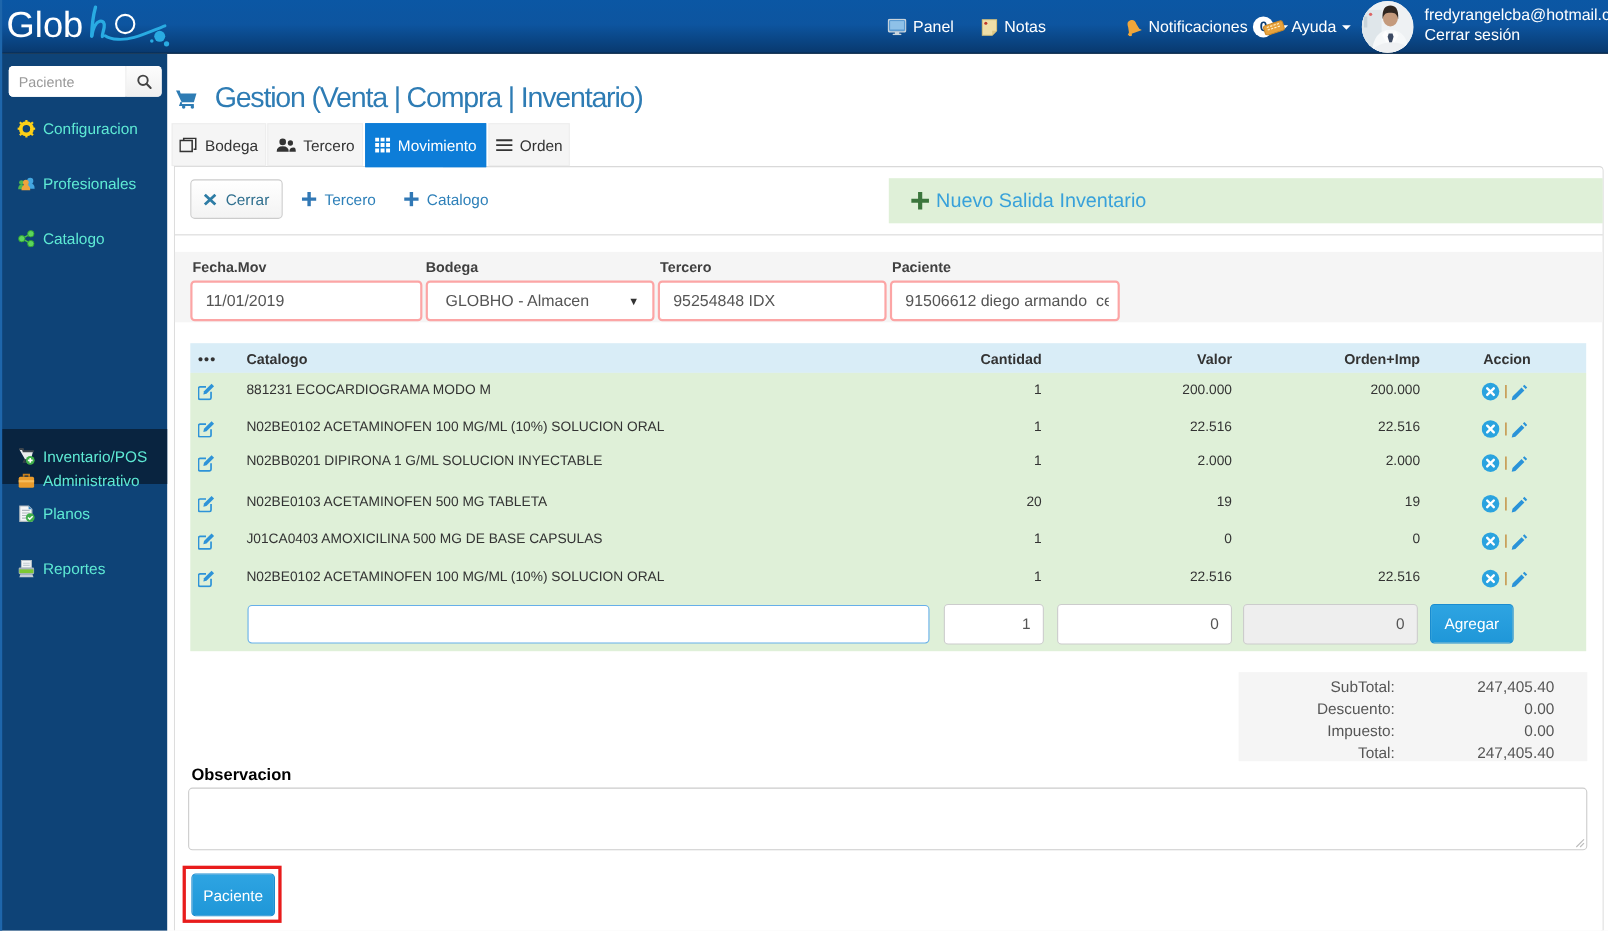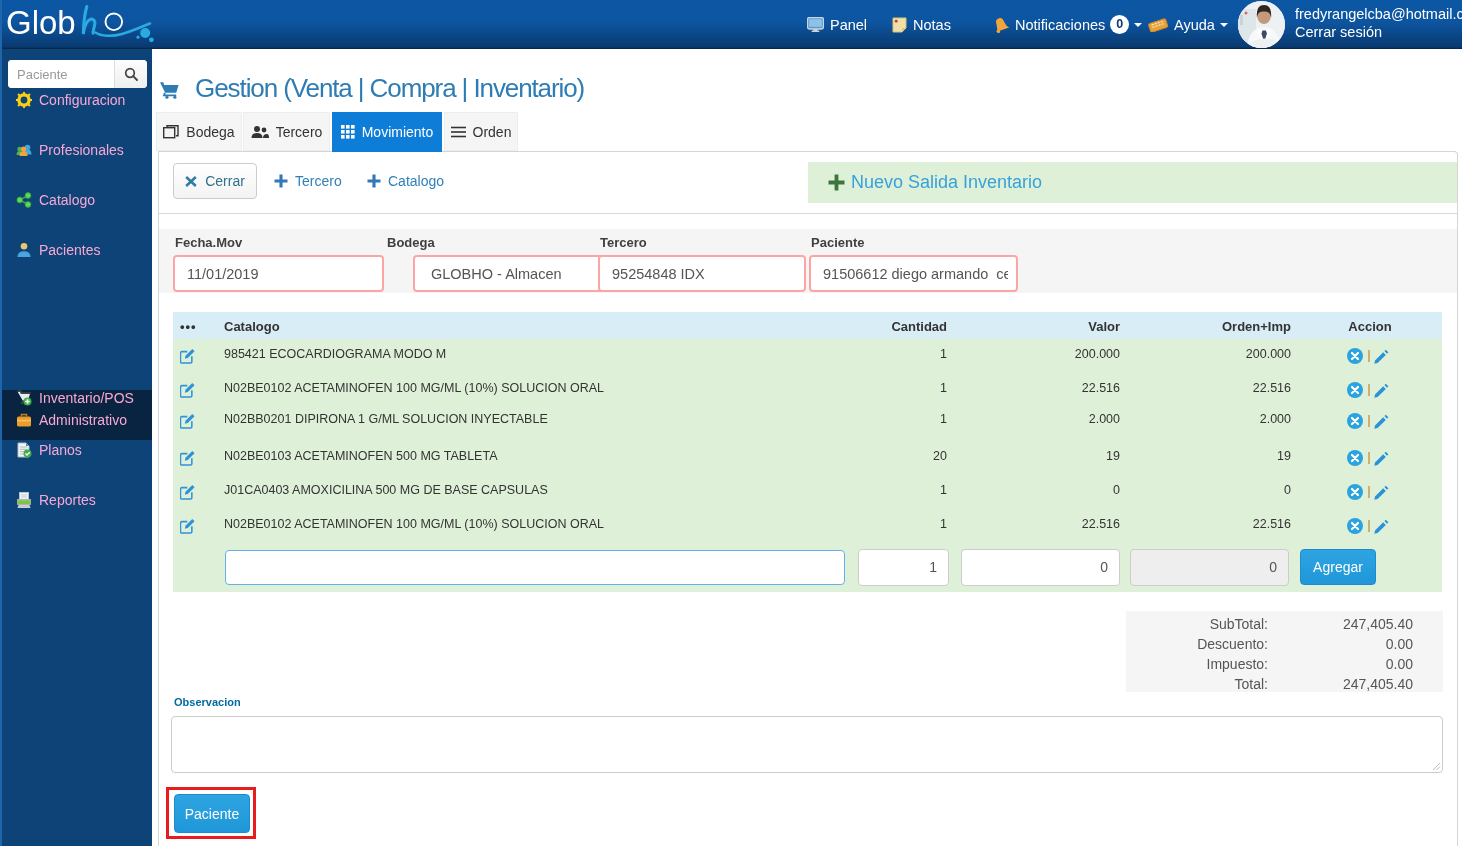--- a/index.html
+++ b/index.html
@@ -15,21 +15,21 @@
 #badge0 { display:inline-block; background:#fff; color:#0a3c72; border-radius:50%; width:19px; height:19px; line-height:19px; text-align:center; font-size:12.5px; font-weight:bold; margin-left:5px; }
 #avatar { position:absolute; left:1238px; top:1px; width:47px; height:47px; border-radius:50%; overflow:hidden; background:#e8ecef; }
 #usertext { position:absolute; left:1295px; top:6px; color:#fff; font-size:14.5px; line-height:17.5px; white-space:nowrap; }
 
 
 #sidebar { position:absolute; left:0; top:49px; width:152px; height:797px; background:#0e4377; }
 #searchbox { position:absolute; left:8px; top:11px; width:139px; height:28px; background:#fff; border-radius:4px; }
 #searchbox input { position:absolute; left:0; top:0; width:106px; height:28px; border:none; outline:none; border-radius:4px 0 0 4px; padding-left:9px; font-size:13px; color:#555; font-family:"Liberation Sans",sans-serif; }
 #searchbox input::placeholder { color:#999; }
 #searchbtn { position:absolute; right:0; top:0; width:33px; height:28px; border-left:1px solid #ddd; border-radius:0 4px 4px 0; background:linear-gradient(#fdfdfd,#efefef); display:flex; align-items:center; justify-content:center; }
-.menu-item { position:absolute; left:0; width:152px; height:50px; display:flex; align-items:flex-start; color:#f9a8d4; font-size:14px; }
+.menu-item { position:absolute; left:0; width:152px; height:50px; display:flex; align-items:center; color:#5eead4; font-size:14px; }
 .menu-item .mi-icon { width:16px; height:16px; margin-left:16px; margin-right:7px; flex:none; }
 .menu-item.active { background:#092440;margin-top:48px; }
 
 
 #main { position:absolute; left:152px; top:49px; width:1310px; height:797px; background:#fff; }
 #title { position:absolute; left:160px; top:73px; color:#2e7cb4; font-size:26px; letter-spacing:-1.1px; }
 
 .tab { position:absolute; top:112px; height:39px; z-index:2; background:#f5f5f5; border:1px solid #ededed; color:#333; font-size:14px; display:flex; align-items:center; justify-content:center; }
 .tab svg { margin-right:7px; }
 .tab.active { background:#0d7dd8; color:#fff; border-color:#0d7dd8; height:40px; z-index:3; }
@@ -58,21 +58,21 @@
 
 .addinput { position:absolute; background:#fff; border:1px solid #ccc; border-radius:4px; height:36px; font-size:14px; color:#555; }
 #agregar { position:absolute; left:1300px; top:549px; width:76px; height:36px; background:linear-gradient(#2ea4e2,#1f97d8); border:1px solid #1a8cd0; border-radius:4px; color:#fff; font-size:14px; display:flex; align-items:center; justify-content:center; }
 
 
 #summary { position:absolute; left:1126px; top:611px; width:317px; height:81px; background:#f5f5f5; font-size:14px; color:#555; }
 .srow { position:absolute; width:100%; }
 .slabel { position:absolute; right:175px; text-align:right; }
 .sval { position:absolute; right:30px; text-align:right; }
 
-#obslabel { position:absolute; left:174px; top:696px; font-size:11px; font-weight:bold; color:#0369a1; }
+#obslabel { position:absolute; left:174px; top:696px; font-size:15px; font-weight:bold; color:#000000; }
 #obsarea { position:absolute; left:171px; top:716px; width:1272px; height:57px; border:1px solid #ccc; border-radius:4px; background:#fff; }
 #guardarwrap { position:absolute; left:166px; top:787px; width:90px; height:52px; border:3px solid #e81c1c; }
 #guardar { position:absolute; left:5px; top:4px; width:76px; height:39px; background:linear-gradient(#2ea4e2,#1f97d8); border:1px solid #1a8cd0; border-radius:4px; color:#fff; font-size:14px; display:flex; align-items:center; justify-content:center; }
 </style>
 </head>
 <body>
 <div id="main"></div>
 <div style="position:absolute;left:0;top:0;width:2px;height:846px;background:#1e66ab;z-index:50;"></div>
 
 <div id="navbar">
@@ -94,21 +94,21 @@
         <rect x="4.5" y="13.6" width="8" height="1.4" rx="0.7" fill="#c9d4dc"></rect>
       </svg>
     Panel</div>
   <div class="nav-item" style="left:892px;">
     <svg width="15" height="16" viewBox="0 0 15 16">
         <path d="M1 1 h13 v10 l-4 4 H1 z" fill="#efdfa8" stroke="#d8c27c"></path>
         <path d="M10 15 v-4 h4 z" fill="#dcc685"></path>
         <circle cx="4.2" cy="4.2" r="1.4" fill="#c0392b"></circle>
       </svg>
     Notas</div>
-  <div class="nav-item" style="left:993px;justify-content:flex-end;">
+  <div class="nav-item" style="left:1022px;justify-content:flex-end;">
     <svg width="16" height="16" viewBox="0 0 16 16">
         <path d="M8 1 C5 1 4 3 4 6 L3 11 L1 13 h14 l-2 -2 L12 6 C12 3 11 1 8 1 z" fill="#f0a63a" transform="rotate(-20 8 8)"></path>
         <circle cx="5.5" cy="14.5" r="1.6" fill="#f0a63a"></circle>
       </svg>
     Notificaciones<span id="badge0">0</span><span class="caret"></span></div>
   <div class="nav-item" style="left:1148px;">
     <svg width="20" height="15" viewBox="0 0 20 15">
         <g transform="rotate(-18 10 8)">
           <rect x="1" y="4" width="18" height="9" rx="2" fill="#e8a33d" stroke="#c9882a"></rect>
           <line x1="4" y1="6" x2="16" y2="6" stroke="#fff3d0" stroke-width="1" stroke-dasharray="2 1.2"></line>
@@ -164,24 +164,20 @@
       </svg>Profesionales</div>
   <div class="menu-item" style="top:143px;"><svg class="mi-icon" viewBox="0 0 16 16">
         <g stroke="#4cc24d" stroke-width="1.3">
           <line x1="4" y1="8" x2="12" y2="3.5"></line>
           <line x1="4" y1="8" x2="12" y2="12.5"></line>
         </g>
         <circle cx="3.8" cy="8" r="2.9" fill="#5cd65c" stroke="#2e9e30" stroke-width="0.8"></circle>
         <circle cx="12" cy="3.5" r="2.9" fill="#5cd65c" stroke="#2e9e30" stroke-width="0.8"></circle>
         <circle cx="12" cy="12.5" r="2.9" fill="#5cd65c" stroke="#2e9e30" stroke-width="0.8"></circle>
       </svg>Catalogo</div>
-  <div class="menu-item" style="top:193px;"><svg class="mi-icon" viewBox="0 0 16 16">
-        <circle cx="8" cy="4.3" r="3.3" fill="#e9c76d"></circle>
-        <path d="M1.5 15 q0 -5.7 6.5 -5.7 q6.5 0 6.5 5.7 z" fill="#4aa3df"></path>
-      </svg>Pacientes</div>
   <div class="menu-item active" style="top:293px;"><svg class="mi-icon" viewBox="0 0 16 16">
         <path d="M1.5 1.5 h3 l0.6 1.8 h9 l-2 7.2 h-5.4 z" fill="#e9ecee"></path>
         <path d="M1.5 1.2 h3.2 l0.7 2 h9.4" fill="none" stroke="#3c444c" stroke-width="1.8"></path>
         <path d="M6.6 10.5 l-1.2 2.6 h7" fill="none" stroke="#3c444c" stroke-width="1.2"></path>
         <circle cx="11.5" cy="11.5" r="4" fill="#3fae49"></circle>
         <path d="M11.5 9.3 v4.4 M9.3 11.5 h4.4" stroke="#fff" stroke-width="1.5"></path>
       </svg>Inventario/POS</div>
   <div class="menu-item" style="top:363px;"><svg class="mi-icon" viewBox="0 0 16 16">
         <rect x="1" y="4.5" width="14" height="10" rx="1.5" fill="#ea9c2d"></rect>
         <path d="M5.5 4.5 v-2 h5 v2" fill="none" stroke="#c77f1d" stroke-width="1.6"></path>
@@ -267,41 +263,41 @@
       <path d="M7 0.5 V13.5 M0.5 7 H13.5" stroke="#3178b5" stroke-width="3.1"></path>
     </svg>Catalogo</div>
 <div id="hr1"></div>
 
 <div id="formband"></div>
 <div class="flabel" style="left:175px;">Fecha.Mov</div>
 <div class="flabel" style="left:387px;">Bodega</div>
 <div class="flabel" style="left:600px;">Tercero</div>
 <div class="flabel" style="left:811px;">Paciente</div>
 <div class="finput" style="left:173px; width:211px;">11/01/2019</div>
-<div class="finput" style="left:387px; width:208px; padding-left:16px;margin-left:26px;">GLOBHO - Almacen<span style="position:absolute; right:12px; top:12px; color:#333; font-size:10px;">▼</span></div>
+<div class="finput" style="left:387px; width:208px; padding-left:16px;">GLOBHO - Almacen<span style="position:absolute; right:12px; top:12px; color:#333; font-size:10px;">▼</span></div>
 <div class="finput" style="left:598px; width:208px;">95254848 IDX</div>
 <div class="finput" style="left:809px; width:209px;">
     <span style="overflow:hidden;white-space:nowrap;width:185px;display:inline-block;">91506612 diego armando&nbsp; ces</span>
   </div>
 
 <div id="thead">
   <div class="th" style="left:7px; letter-spacing:1px;">•••</div>
   <div class="th" style="left:51px;">Catalogo</div>
   <div class="th" style="left:674px; width:100px; text-align:right;">Cantidad</div>
   <div class="th" style="left:847px; width:100px; text-align:right;">Valor</div>
   <div class="th" style="left:1018px; width:100px; text-align:right;">Orden+Imp</div>
   <div class="th" style="left:1175px; width:44px; text-align:center;">Accion</div>
 </div>
 <div id="tbody">
     <div class="trow" style="top:0px;">
     <span class="editicon"><svg width="15.5" height="15.5" viewBox="0 0 17 17">
           <path d="M13 9 v6 a1.5 1.5 0 0 1 -1.5 1.5 h-9.5 a1.5 1.5 0 0 1 -1.5 -1.5 v-9.5 a1.5 1.5 0 0 1 1.5 -1.5 h6" fill="none" stroke="#2e93d8" stroke-width="1.7"></path>
           <path d="M6 8.5 l7.5 -7.5 l2.5 2.5 l-7.5 7.5 l-3.2 0.7 z" fill="#2e93d8"></path>
         </svg></span>
-    <span class="td-text">985421 ECOCARDIOGRAMA MODO M</span>
+    <span class="td-text">881231 ECOCARDIOGRAMA MODO M</span>
     <span class="td-num" style="left:674px;width:100px;">1</span>
     <span class="td-num" style="left:847px;width:100px;">200.000</span>
     <span class="td-num" style="left:1018px;width:100px;">200.000</span>
     <span class="actions"><svg width="44" height="18" viewBox="0 0 44 18">
           <rect x="0" y="1" width="16" height="16" rx="8" fill="#2aa3df"></rect>
           <path d="M5 6 l6 6 M11 6 l-6 6" stroke="#fff" stroke-width="2.2" stroke-linecap="round"></path>
           <line x1="22" y1="3" x2="22" y2="15" stroke="#c8a05a" stroke-width="1.6"></line>
           <path d="M28 13.5 l8.2 -8.2 l2.6 2.6 l-8.2 8.2 l-3.3 0.7 z M37.4 4.1 l1.4 -1.4 l2.6 2.6 l-1.4 1.4 z" fill="#2a93d8"></path>
         </svg></span>
   </div>

